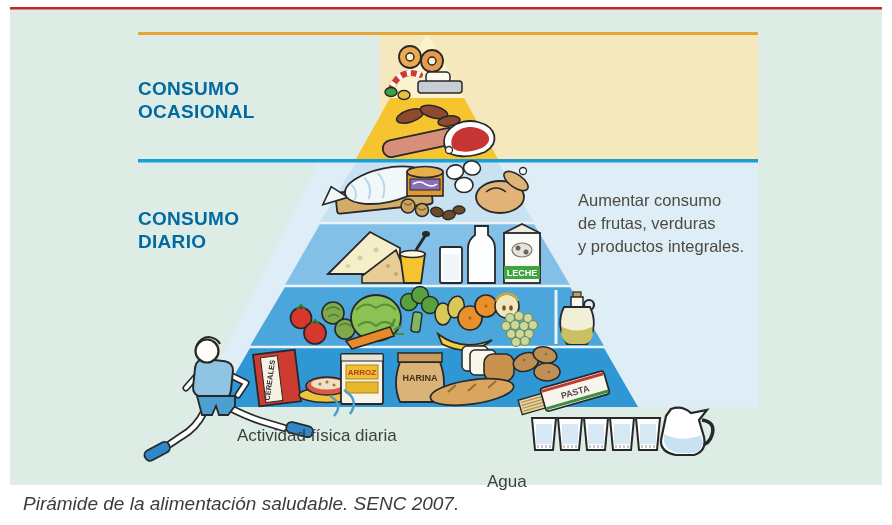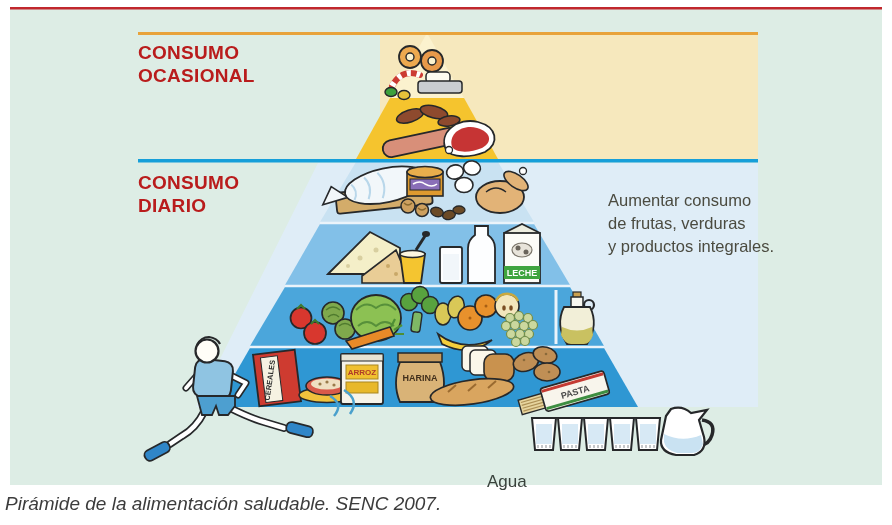--- a/index.html
+++ b/index.html
@@ -1,20 +1,20 @@
 <!DOCTYPE html>
 <html><head>
 <meta charset="utf-8">
 <style>
   html,body{margin:0;padding:0;background:#fff;}
   #stage{position:relative;width:892px;height:525px;background:#fff;overflow:hidden;
          font-family:"Liberation Sans","DejaVu Sans",sans-serif;}
   .abs{position:absolute;}
   .heading{font-weight:bold;font-size:19px;line-height:23px;letter-spacing:.3px;
-           color:#b91c1c;white-space:pre-line;}
+           color:#0369a1;white-space:pre-line;margin-top:36px;}
   .note{font-size:16.5px;line-height:23px;color:#4b4b40;white-space:pre-line;}
   .smalllabel{font-size:17px;color:#39423c;}
   #caption{font-size:19px;font-style:italic;color:#3c3c3c;}
   svg{display:block;}
   svg text{font-family:"Liberation Sans","DejaVu Sans",sans-serif;}
 </style>
 </head>
 <body>
 
 <div id="stage">
@@ -323,18 +323,19 @@
       <path d="M702,420 q14,2 10,15 q-3,10 -12,10" fill="none" stroke="#26282a" stroke-width="3.5"></path>
       <path d="M666,416 L661,440 Q660,452 676,455 L694,455 Q707,451 704,437 L699,420 L707,410 L691,413 Q682,405 671,409 Z" fill="#ffffff" stroke="#26282a" stroke-width="2.2"></path>
       <path d="M664,434 q18,9 37,1 l2,9 q-3,9 -11,9 h-15 q-11,-3 -13,-11 z" fill="#c9e2f2"></path>
     </g>
   </svg>
 
   <div class="abs heading" style="left:138px;top:41px;">CONSUMO
 OCASIONAL</div>
   <div class="abs heading" style="left:138px;top:171px;">CONSUMO
 DIARIO</div>
-  <div class="abs note" style="left:578px;top:189px;margin-left:30px;">Aumentar consumo
+  <div class="abs note" style="left:578px;top:189px;">Aumentar consumo
 de frutas, verduras
 y productos integrales.</div>
+  <div class="abs smalllabel" style="left:237px;top:426px;">Actividad física diaria</div>
   <div class="abs smalllabel" style="left:487px;top:424px;margin-top:48px;">Agua</div>
-  <div class="abs" id="caption" style="left:5px;top:493px;">Pirámide de la alimentación saludable. SENC 2007.</div>
+  <div class="abs" id="caption" style="left:23px;top:493px;">Pirámide de la alimentación saludable. SENC 2007.</div>
 </div>
 
 </body></html>

